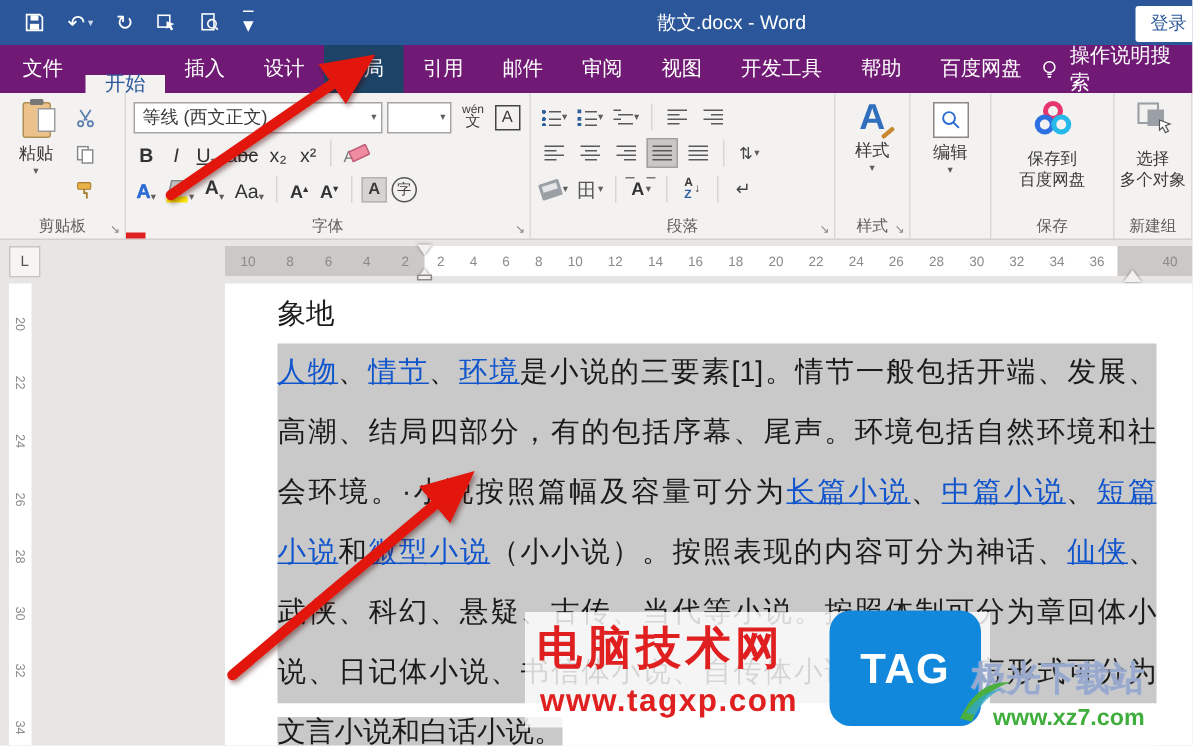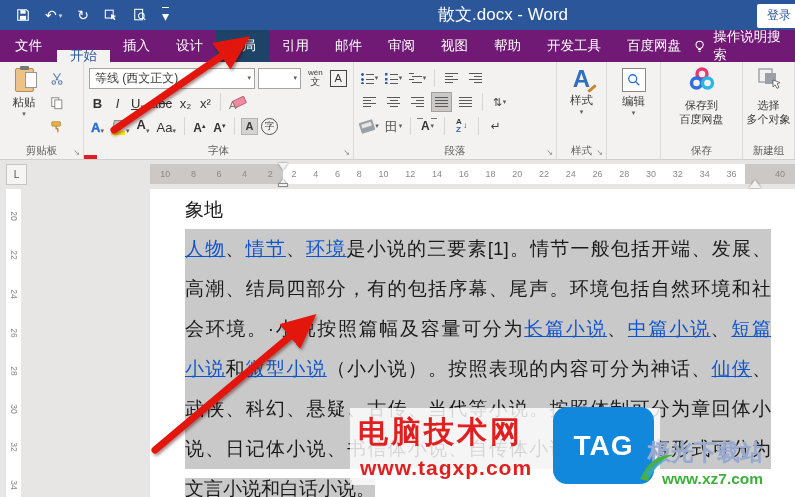--- a/index.html
+++ b/index.html
@@ -6,21 +6,21 @@
   html,body { width:795px; height:497px; overflow:hidden; }
   body { font-family:"Liberation Sans","DejaVu Sans",sans-serif; background:#e8e6e5; position:relative; }
 
   
   .titlebar { position:relative; height:30px; background:#2b579a; color:#fff; }
   .qat { display:flex; align-items:center; gap:15px; padding-left:16px; height:30px; }
   .qat .qbtn { display:flex; align-items:center; color:#fff; font-size:14px; line-height:1; }
   .qat svg { display:block; }
   .tinychev { font-size:7px; margin-left:2px; color:#cfd9ea; }
   .custbtn { border-top:1.5px solid #fff; padding-top:1px; font-size:7px; line-height:1; }
-  .wintitle { position:absolute; left:438px; top:0; line-height:30px; font-size:17px; white-space:nowrap; }
+  .wintitle { position:absolute; left:438px; top:0; line-height:30px; font-size:13px; white-space:nowrap; }
   .login { position:absolute; right:-6px; top:4px; background:#fff; color:#2b579a; font-size:12px; padding:3px 10px 4px; border-radius:2px; white-space:nowrap; }
 
   
   .tabrow { display:flex; align-items:stretch; height:32px; background:#701a75; color:#fff; font-size:13.5px; }
   .tab { display:flex; align-items:center; padding:0 13px; cursor:default; white-space:nowrap; }
   .tab.file { padding:0 15px; }
   .tab.active { background:#f3f2f1; color:#2b579a;margin-top:20px; }
   .tab.hl { background:#1d4467; }
   .searchzone { margin-left:auto; display:flex; align-items:center; gap:8px; padding-right:12px; font-size:13.5px; }
 
@@ -191,22 +191,22 @@
 <div class="tabrow">
   <div class="tab file">文件</div>
   <div class="tab active">开始</div>
   <div class="tab">插入</div>
   <div class="tab">设计</div>
   <div class="tab hl">布局</div>
   <div class="tab">引用</div>
   <div class="tab">邮件</div>
   <div class="tab">审阅</div>
   <div class="tab">视图</div>
+  <div class="tab">开发工具</div>
   <div class="tab">帮助</div>
-  <div class="tab">开发工具</div>
   <div class="tab">百度网盘</div>
   <div class="searchzone">
     <svg width="13" height="15" viewBox="0 0 13 15">
         <circle cx="6.5" cy="5.5" r="4.2" fill="none" stroke="#fff" stroke-width="1.2"></circle>
         <path d="M4.8 11h3.4M5.2 13h2.6" stroke="#fff" stroke-width="1.2"></path>
       </svg>
     <span>操作说明搜索</span>
   </div>
 </div>
 

